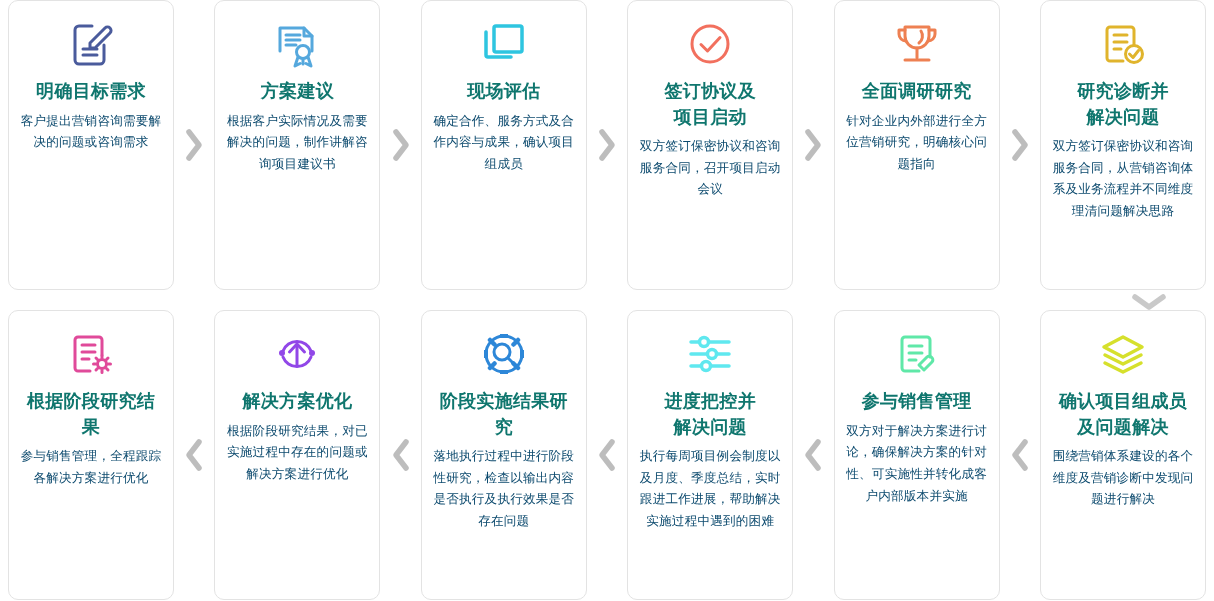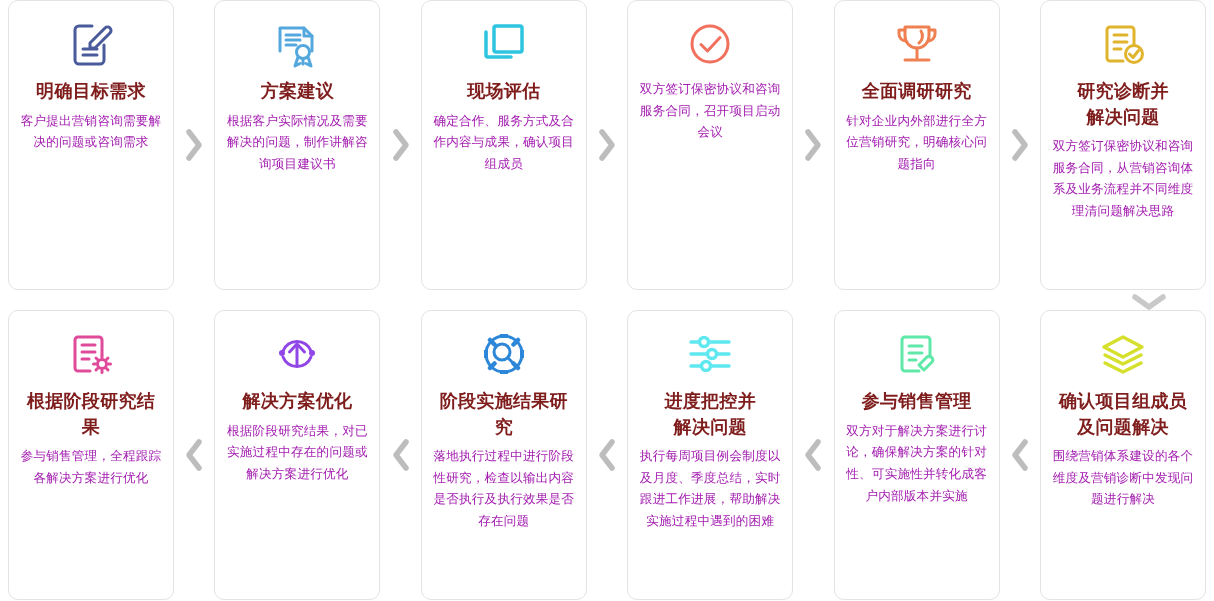--- a/index.html
+++ b/index.html
@@ -49,29 +49,29 @@
     height: 62px;
     display: flex;
     align-items: center;
     justify-content: center;
     margin-bottom: 4px;
   }
   .icon-wrap svg { display: block; }
   .card-title {
     font-size: 18px;
     font-weight: bold;
-    color: #7f1d1d;
+    color: #0f766e;
     text-align: center;
     line-height: 1.42;
     letter-spacing: 0.3px;
     margin-bottom: 6px;
   }
   .card-desc {
     font-size: 12.6px;
-    color: #a21caf;
+    color: #0c4a6e;
     text-align: center;
     line-height: 1.72;
     letter-spacing: 0.2px;
   }
   .down-arrow {
     position: absolute;
     right: 32px;
     bottom: -22px;
     width: 66px;
     display: flex;
@@ -141,20 +141,22 @@
         </svg>
     </div>
 
     <div class="card">
       <div class="icon-wrap">
         <svg width="50" height="50" viewBox="0 0 50 50" fill="none" stroke="#f2705e" stroke-width="3" stroke-linecap="round" stroke-linejoin="round">
           <circle cx="25" cy="25" r="18"></circle>
           <path d="M16 25.5 L22.5 32 L35 18.5"></path>
         </svg>
       </div>
+      <div class="card-title" style="white-space:pre-line">签订协议及
+项目启动</div>
       <div class="card-desc">双方签订保密协议和咨询服务合同，召开项目启动会议</div>
     </div>
 
     <div class="connector">
       <svg width="20" height="34" viewBox="0 0 20 34" fill="none" stroke="currentColor" stroke-width="5.5" stroke-linecap="round" stroke-linejoin="round">
           <path d="M5 4 L15 17 L5 30"></path>
         </svg>
     </div>
 
     <div class="card">

